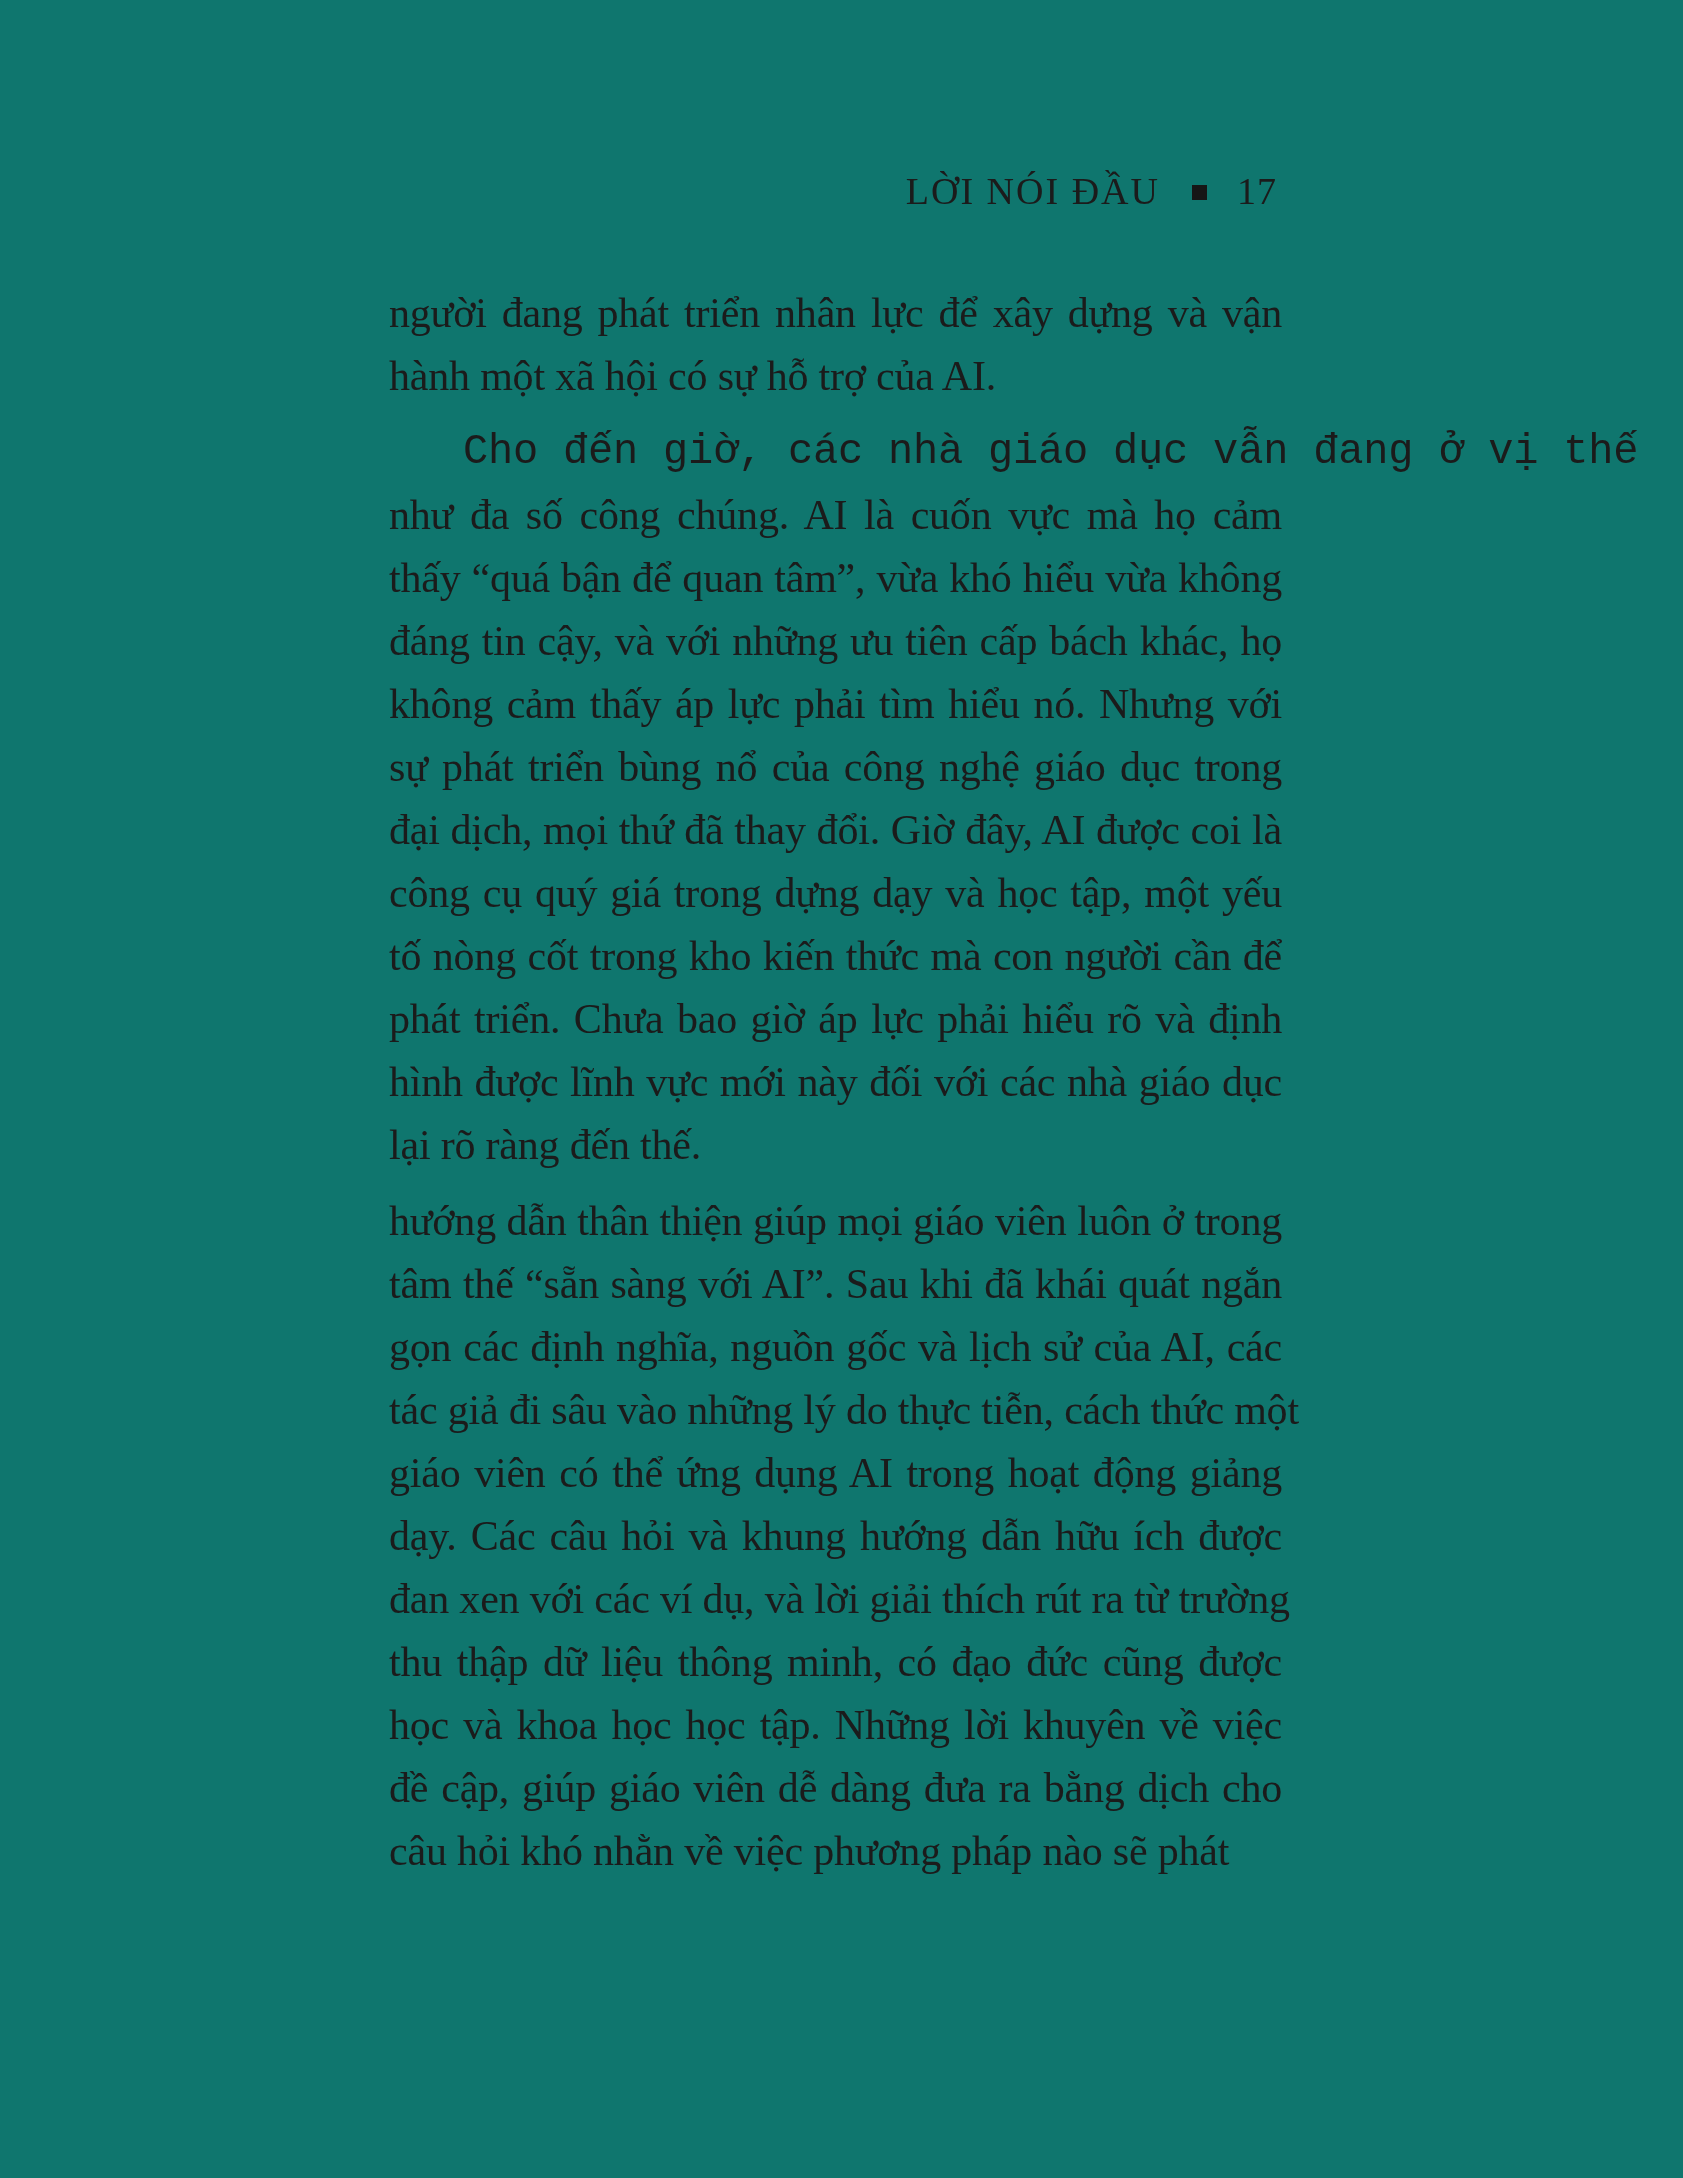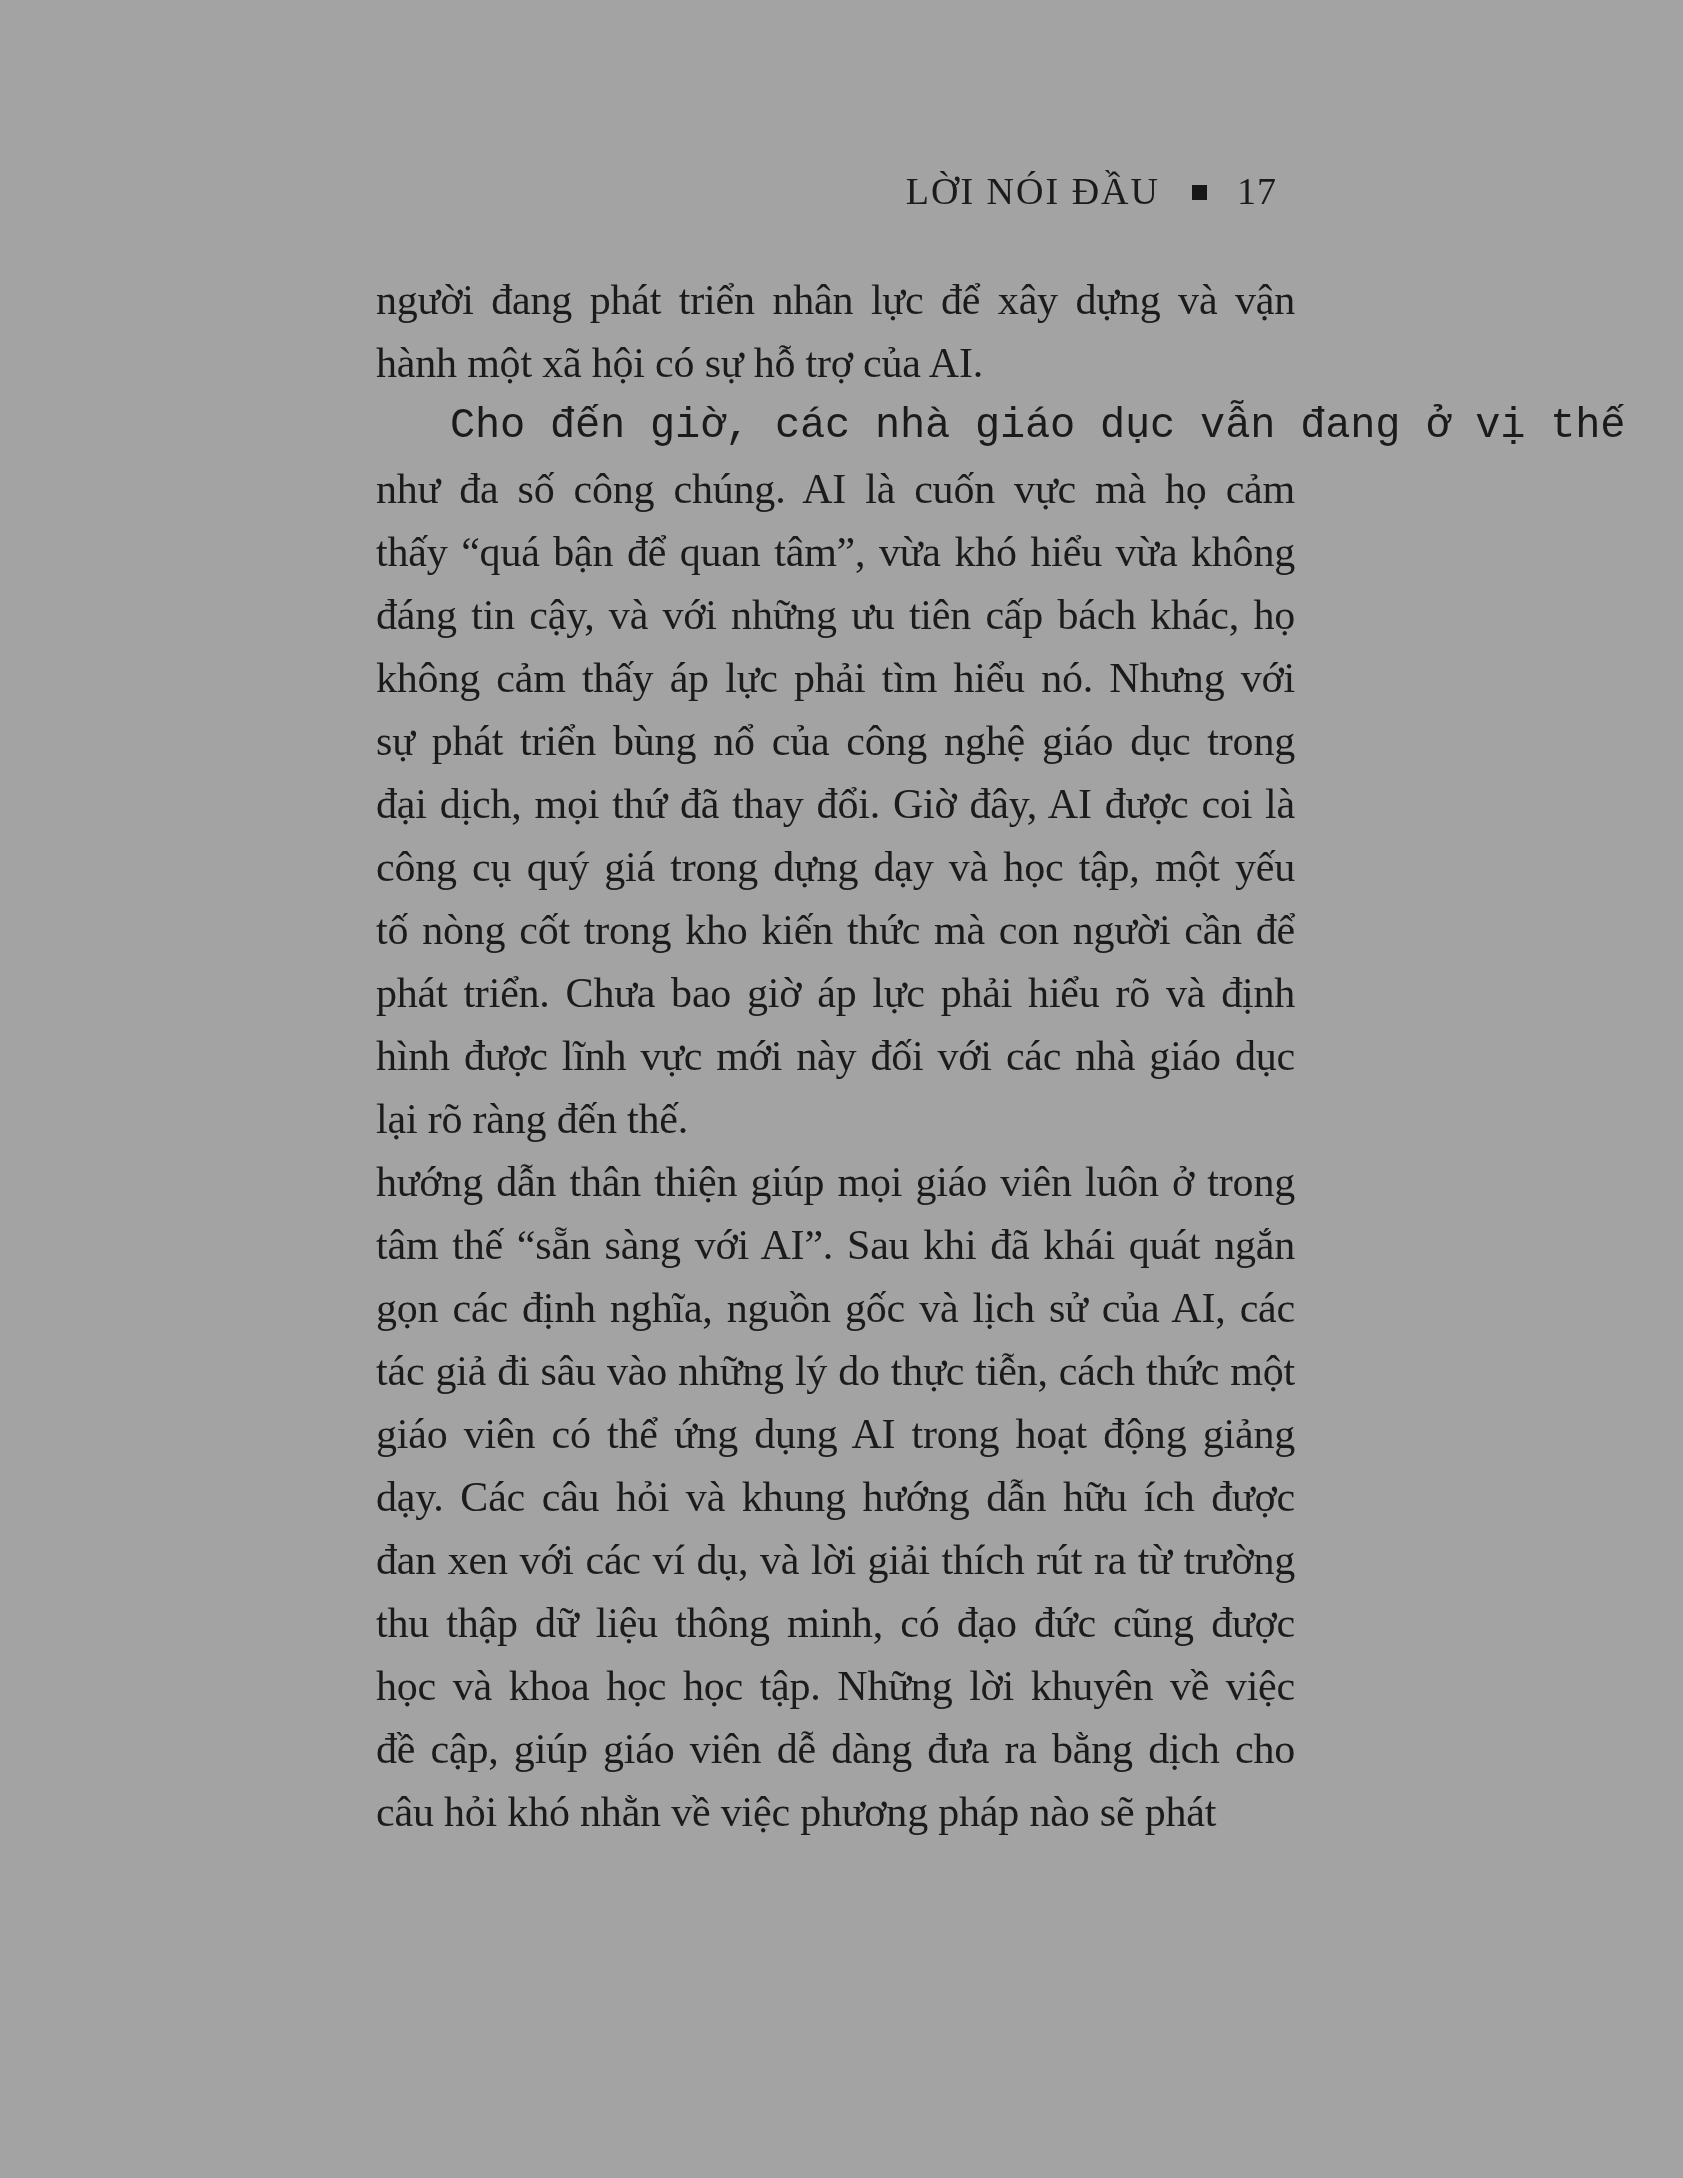--- a/index.html
+++ b/index.html
@@ -4,21 +4,21 @@
 <style>
   html, body {
     margin: 0;
     padding: 0;
     background: #e8e8e8;
   }
   .page {
     position: relative;
     width: 1683px;
     height: 2178px;
-    background: #a3a3a3;
+    background: #0f766e;
     overflow: hidden;
     font-family: "Liberation Serif", "DejaVu Serif", serif;
     color: #1b1b1b;
   }
   .running-header {
     position: absolute;
     top: 170px;
     left: 376px;
     width: 901px;
     display: flex;
@@ -45,21 +45,21 @@
   .text-block {
     position: absolute;
     top: 269px;
     left: 376px;
     width: 919px;
     font-size: 42px;
     line-height: 63px;
     letter-spacing: -0.2px;
   }
   .paragraph {
-    margin: 0;
+    margin: 13px;
   }
   .line {
     white-space: nowrap;
     text-align: justify;
     text-align-last: justify;
   }
   .line.last {
     text-align-last: left;
   }
   .line.indent {

